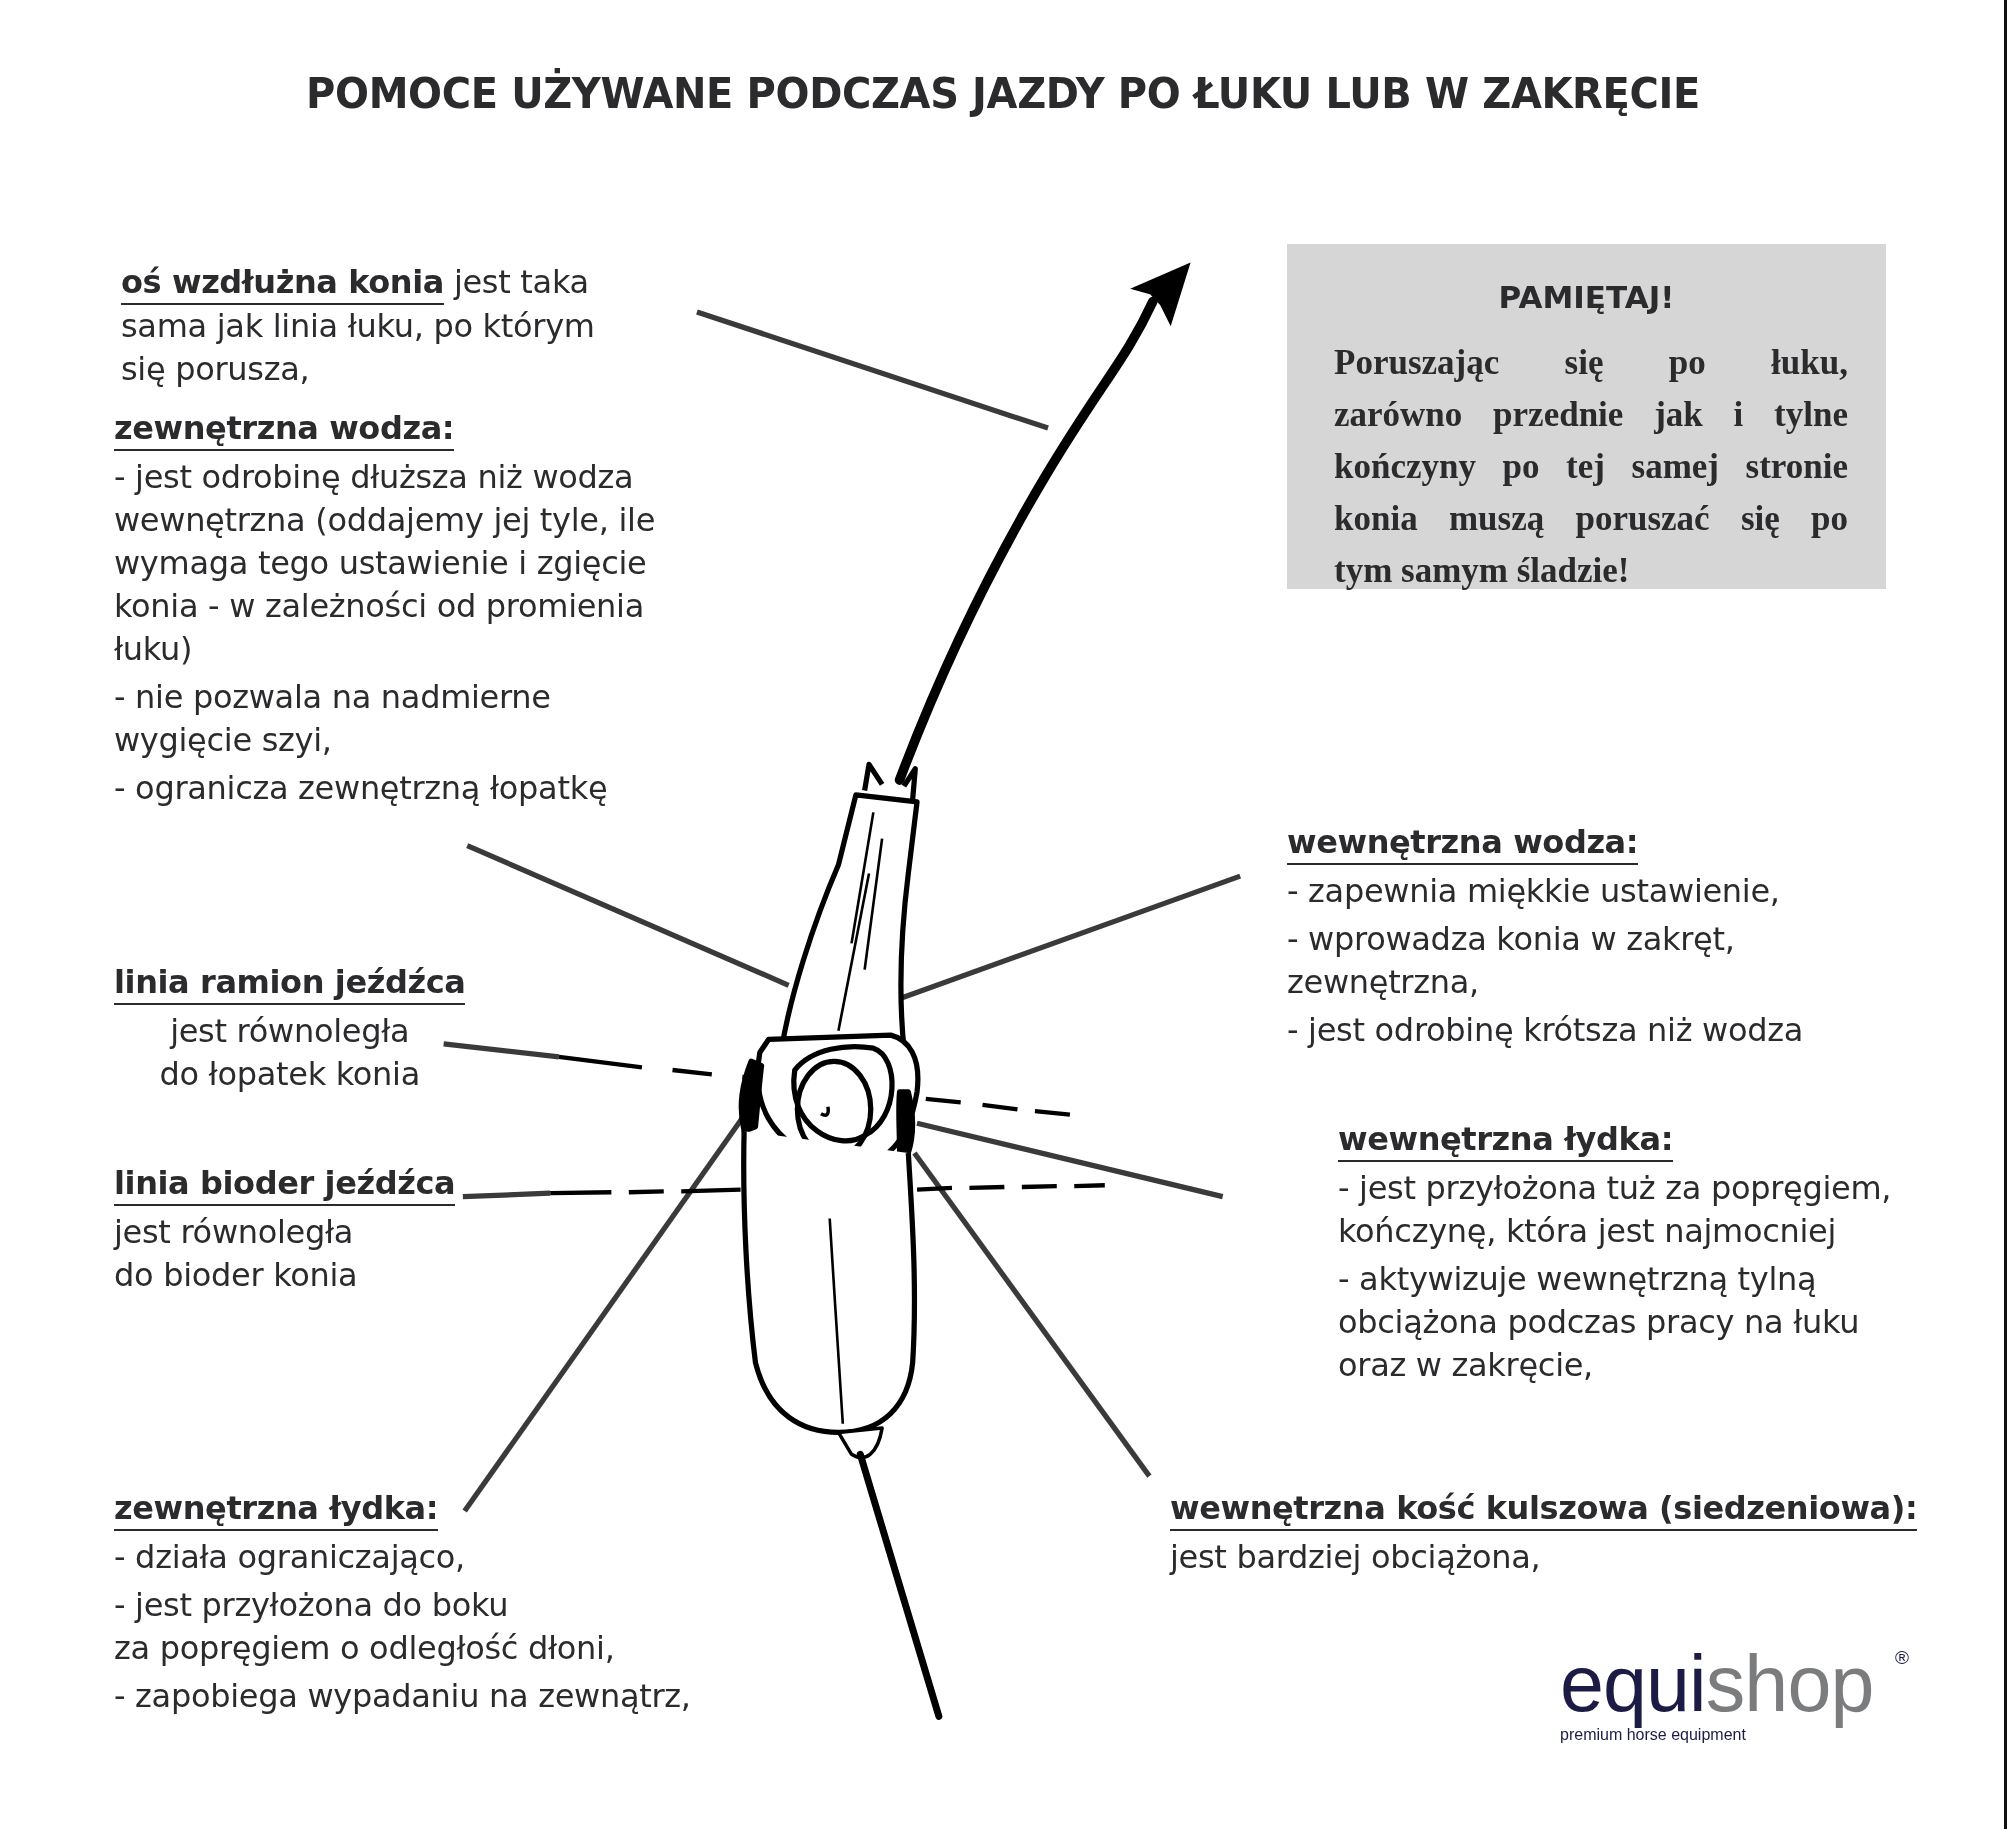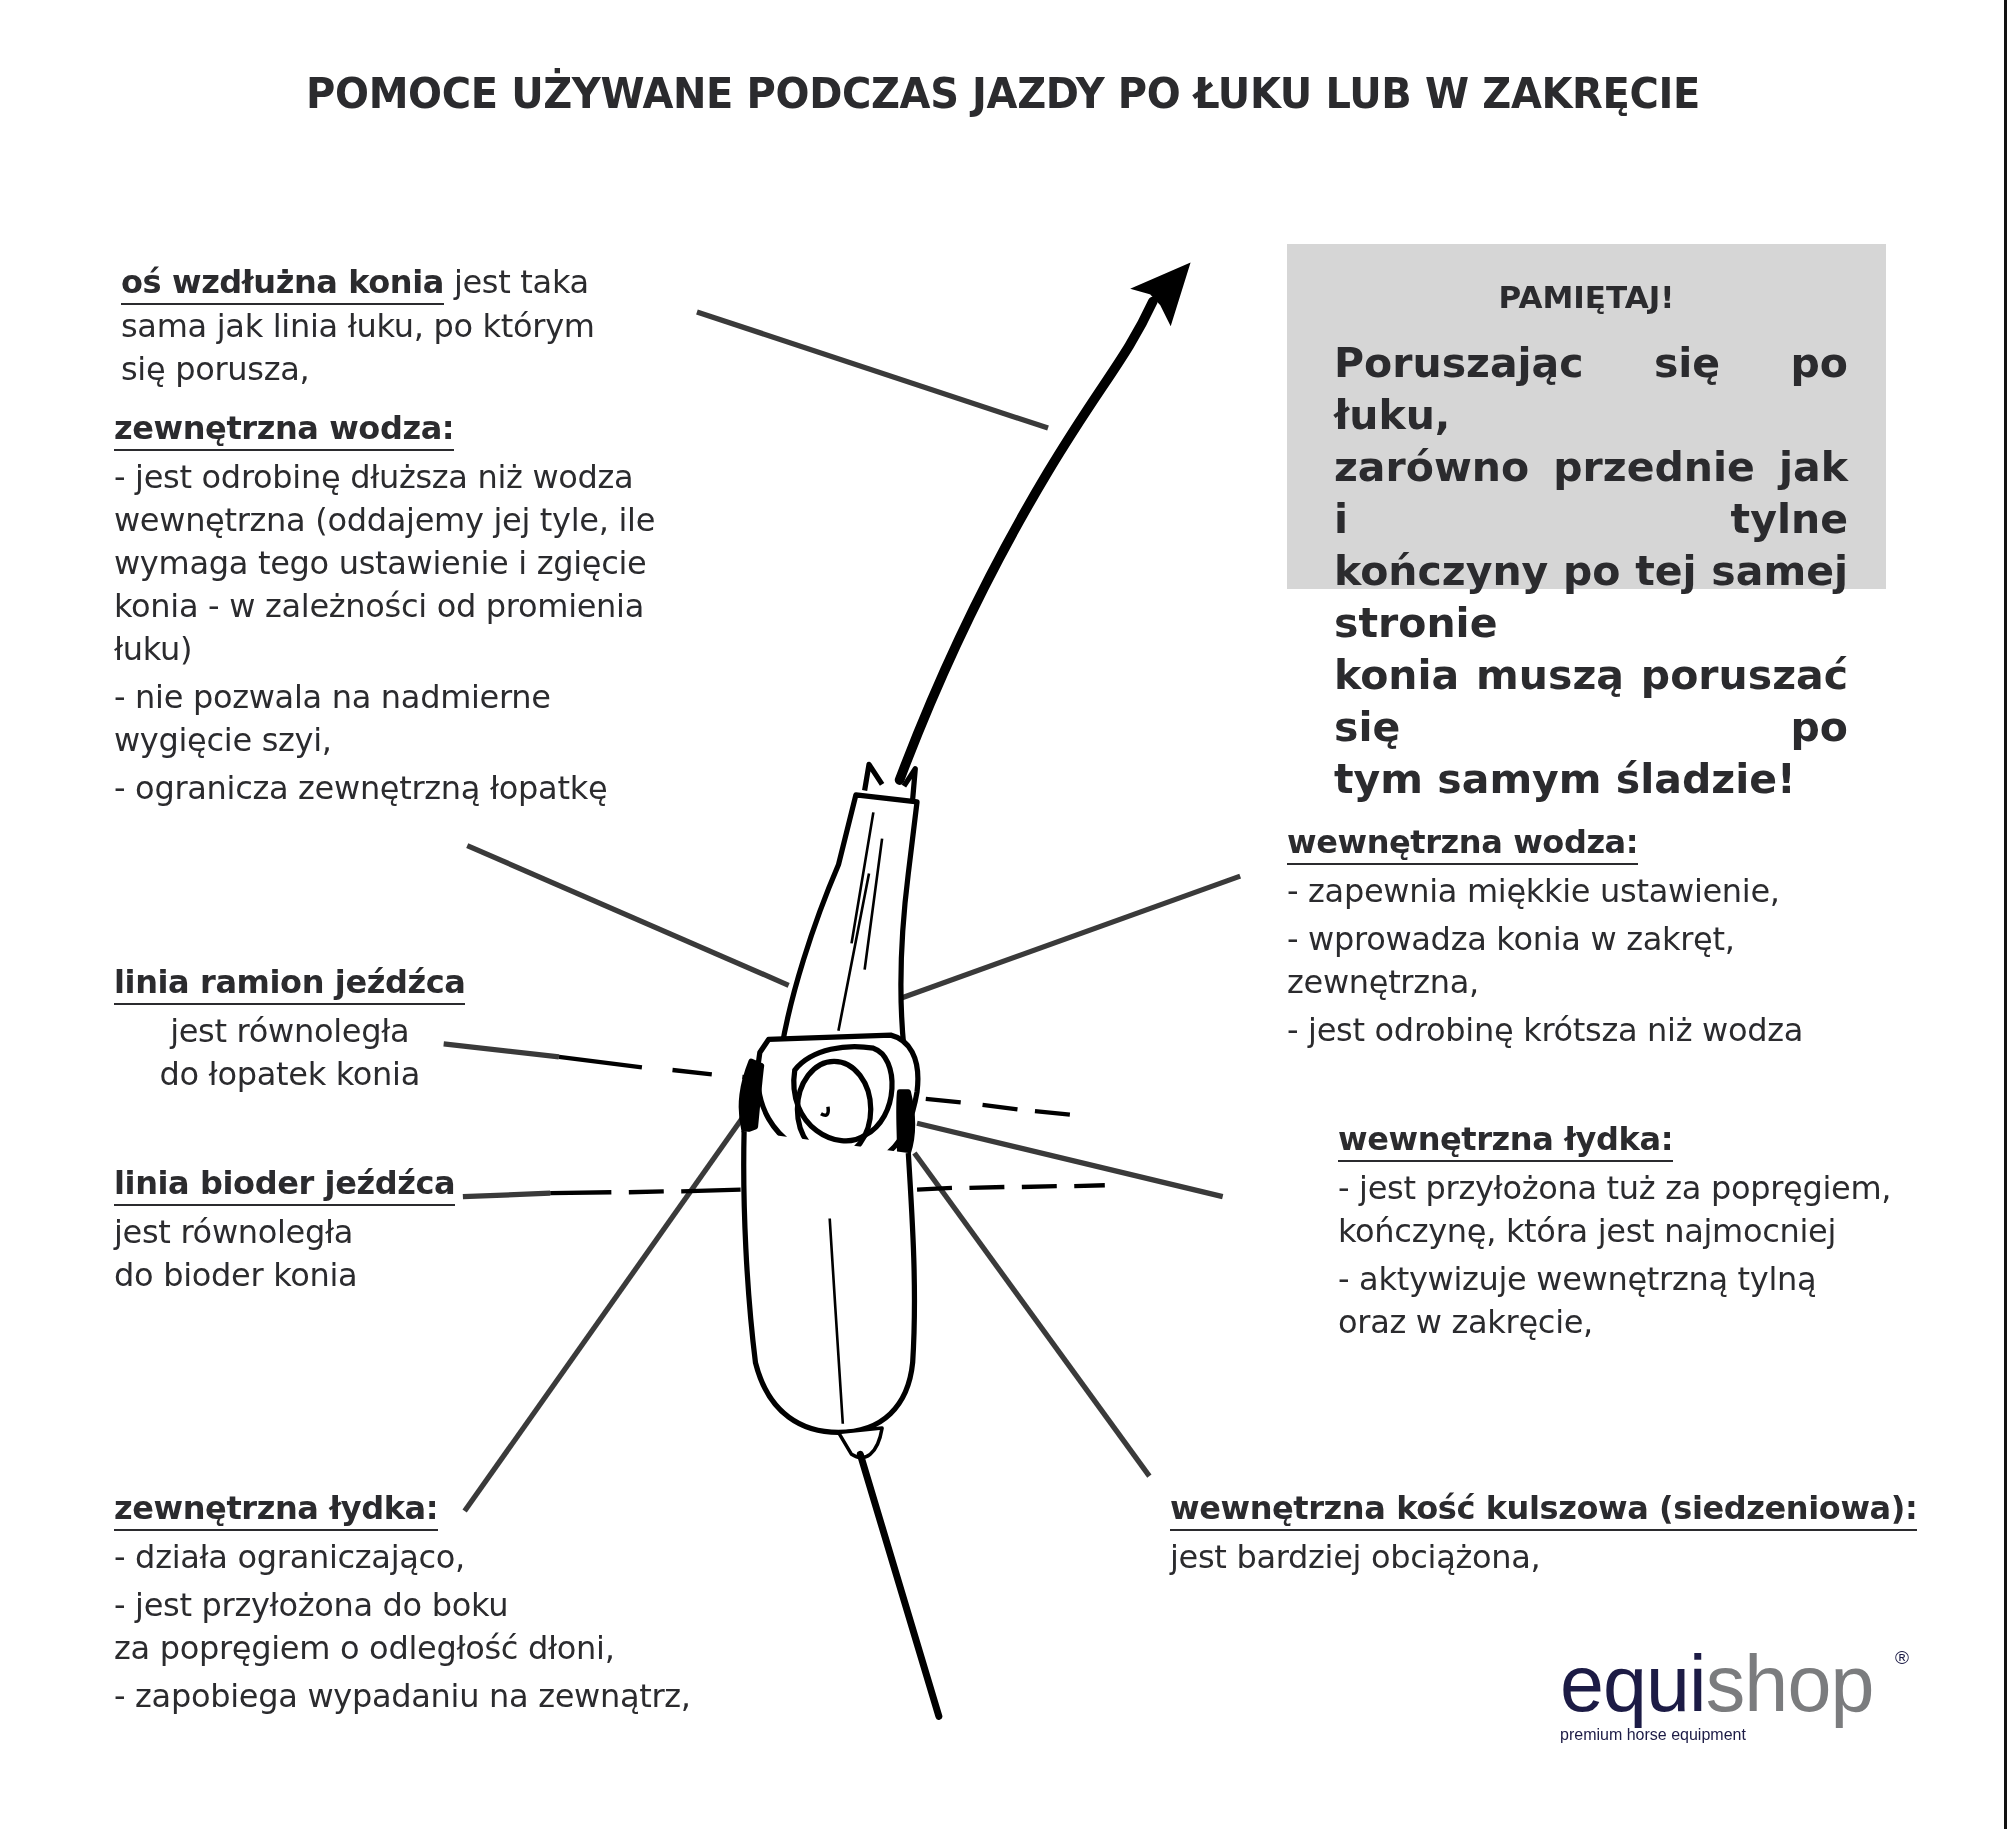--- a/index.html
+++ b/index.html
@@ -9,21 +9,21 @@
   .title { position: absolute; left: 0; width: 2007px; top: 68px; text-align: center;
            font-family: "DejaVu Sans", sans-serif; font-weight: bold; font-size: 43px;
            letter-spacing: -0.4px; color: #2b2b2e; transform: scaleX(0.93); transform-origin: 996px 0; }
   .block { position: absolute; font-size: 32px; line-height: 43px; color: #2b2b2e; }
   .block .hd { font-weight: bold; display: inline-block; border-bottom: 2.6px solid #2b2b2e; padding-bottom: 1.7px; line-height: 37px; letter-spacing: -0.4px; }
   .block .ln { display: block; white-space: nowrap; letter-spacing: -0.3px; }
   .block .ln.gap { margin-top: 5.2px; }
   .block .inline-rest { font-weight: normal; }
   .callout { position: absolute; left: 1287px; top: 244px; width: 599px; height: 345px; background: #d6d6d6; }
   .callout .ctitle { position: absolute; top: 35px; left: 0; width: 100%; text-align: center; font-weight: bold; font-size: 31px; color: #2b2b2e; }
-  .callout .cbody { position: absolute; left: 47px; right: 38px; top: 93px; font-weight: bold; font-size: 41px; line-height: 52px; color: #2b2b2e; text-align: justify; text-align-last: left; }
+  .callout .cbody { position: absolute; left: 47px; right: 38px; top: 93px; font-weight: bold; font-size: 35px; line-height: 52px; color: #2b2b2e; text-align: justify; text-align-last: left; font-family: Liberation Serif, serif; }
   .callout .cbody span { display: block; text-align: justify; text-align-last: justify; }
   .callout .cbody span.last { text-align-last: left; }
   svg.drawing { position: absolute; left: 0; top: 0; }
   .logo { position: absolute; left: 1560px; top: 1642px; width: 367px; }
   .logo .word { font-family: "Liberation Sans", sans-serif; font-size: 79px; line-height: 84px; letter-spacing: -0.9px; }
   .logo .equi { color: #1c1b45; }
   .logo .shop { color: #7b7c7e; }
   .logo .reg { position: absolute; left: 335px; top: 5.2px; font-size: 19px; color: #1c1b45; font-family: "Liberation Sans", sans-serif; }
   .logo .tag { font-family: "Liberation Sans", sans-serif; font-size: 16px; color: #1c1b45; margin-top: 0px; letter-spacing: 0px; }
 </style>
@@ -140,20 +140,21 @@
     <span class="ln gap">- wprowadza konia w zakręt,</span>
     <span class="ln">zewnętrzna,</span>
     <span class="ln gap">- jest odrobinę krótsza niż wodza</span>
   </div>
 
   <div class="block" style="left:1338px; top:1118px;">
     <span class="hd">wewnętrzna łydka:</span>
     <span class="ln gap">- jest przyłożona tuż za popręgiem,</span>
     <span class="ln">kończynę, która jest najmocniej</span>
     <span class="ln gap">- aktywizuje wewnętrzną tylną</span>
+    <span class="ln">obciążona podczas pracy na łuku</span>
     <span class="ln">oraz w zakręcie,</span>
   </div>
 
   <div class="block" style="left:1170px; top:1487px;">
     <span class="hd">wewnętrzna kość kulszowa (siedzeniowa):</span>
     <span class="ln gap">jest bardziej obciążona,</span>
   </div>
 
   <div class="logo">
     <div class="word"><span class="equi">equi</span><span class="shop">shop</span></div>

